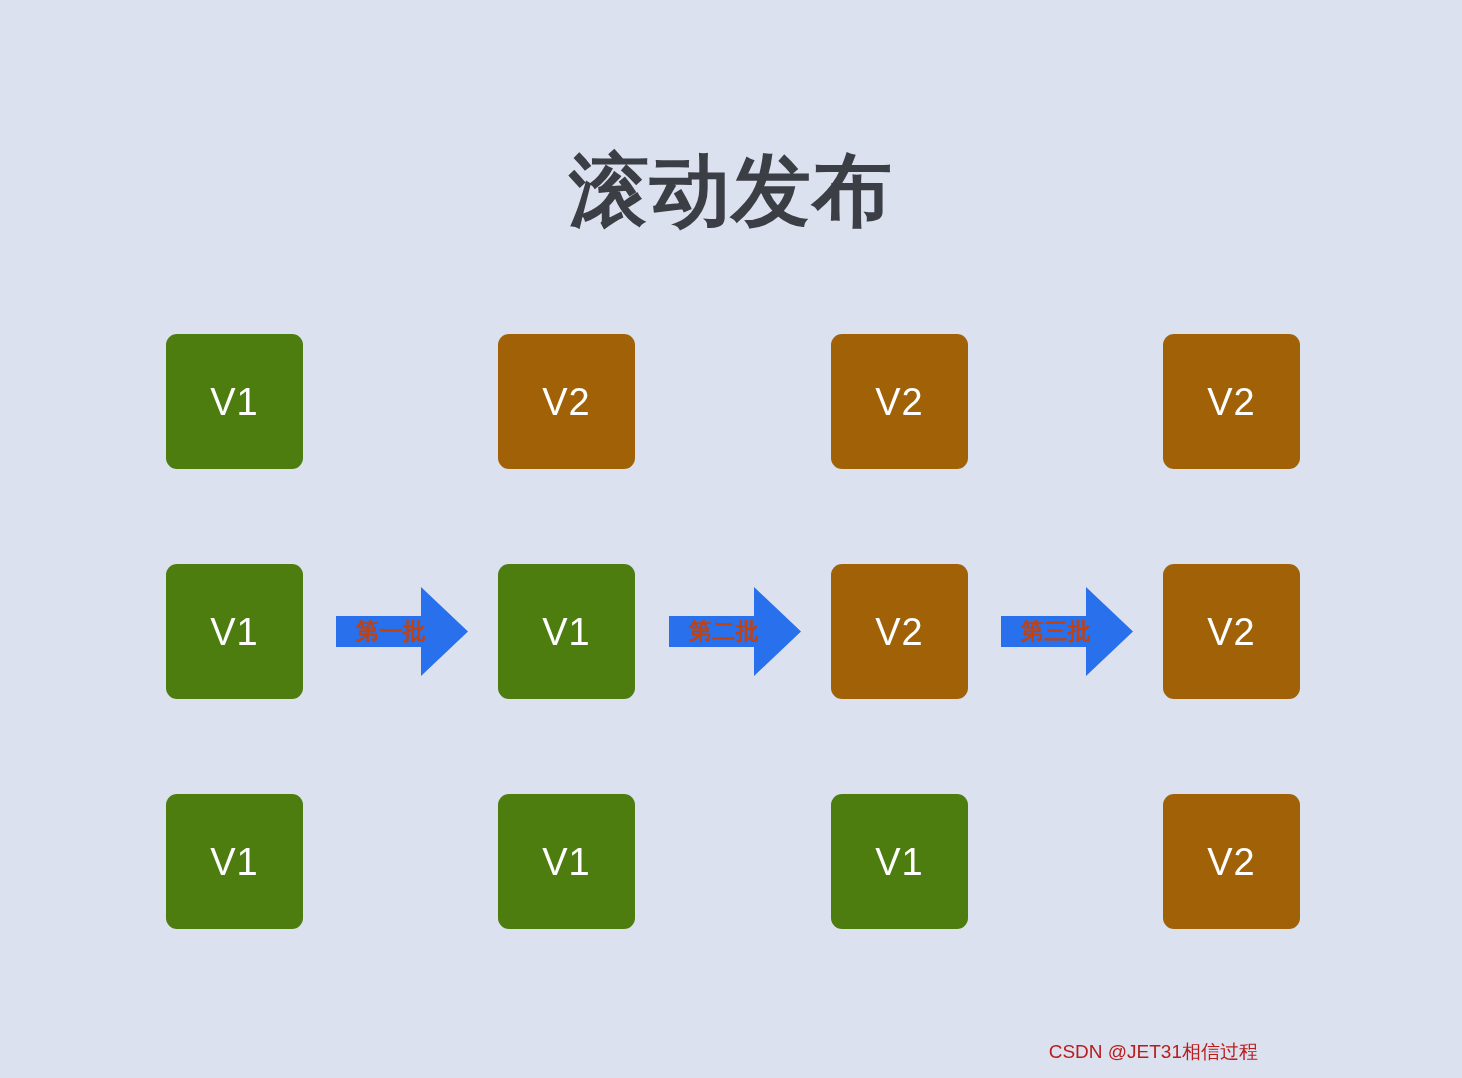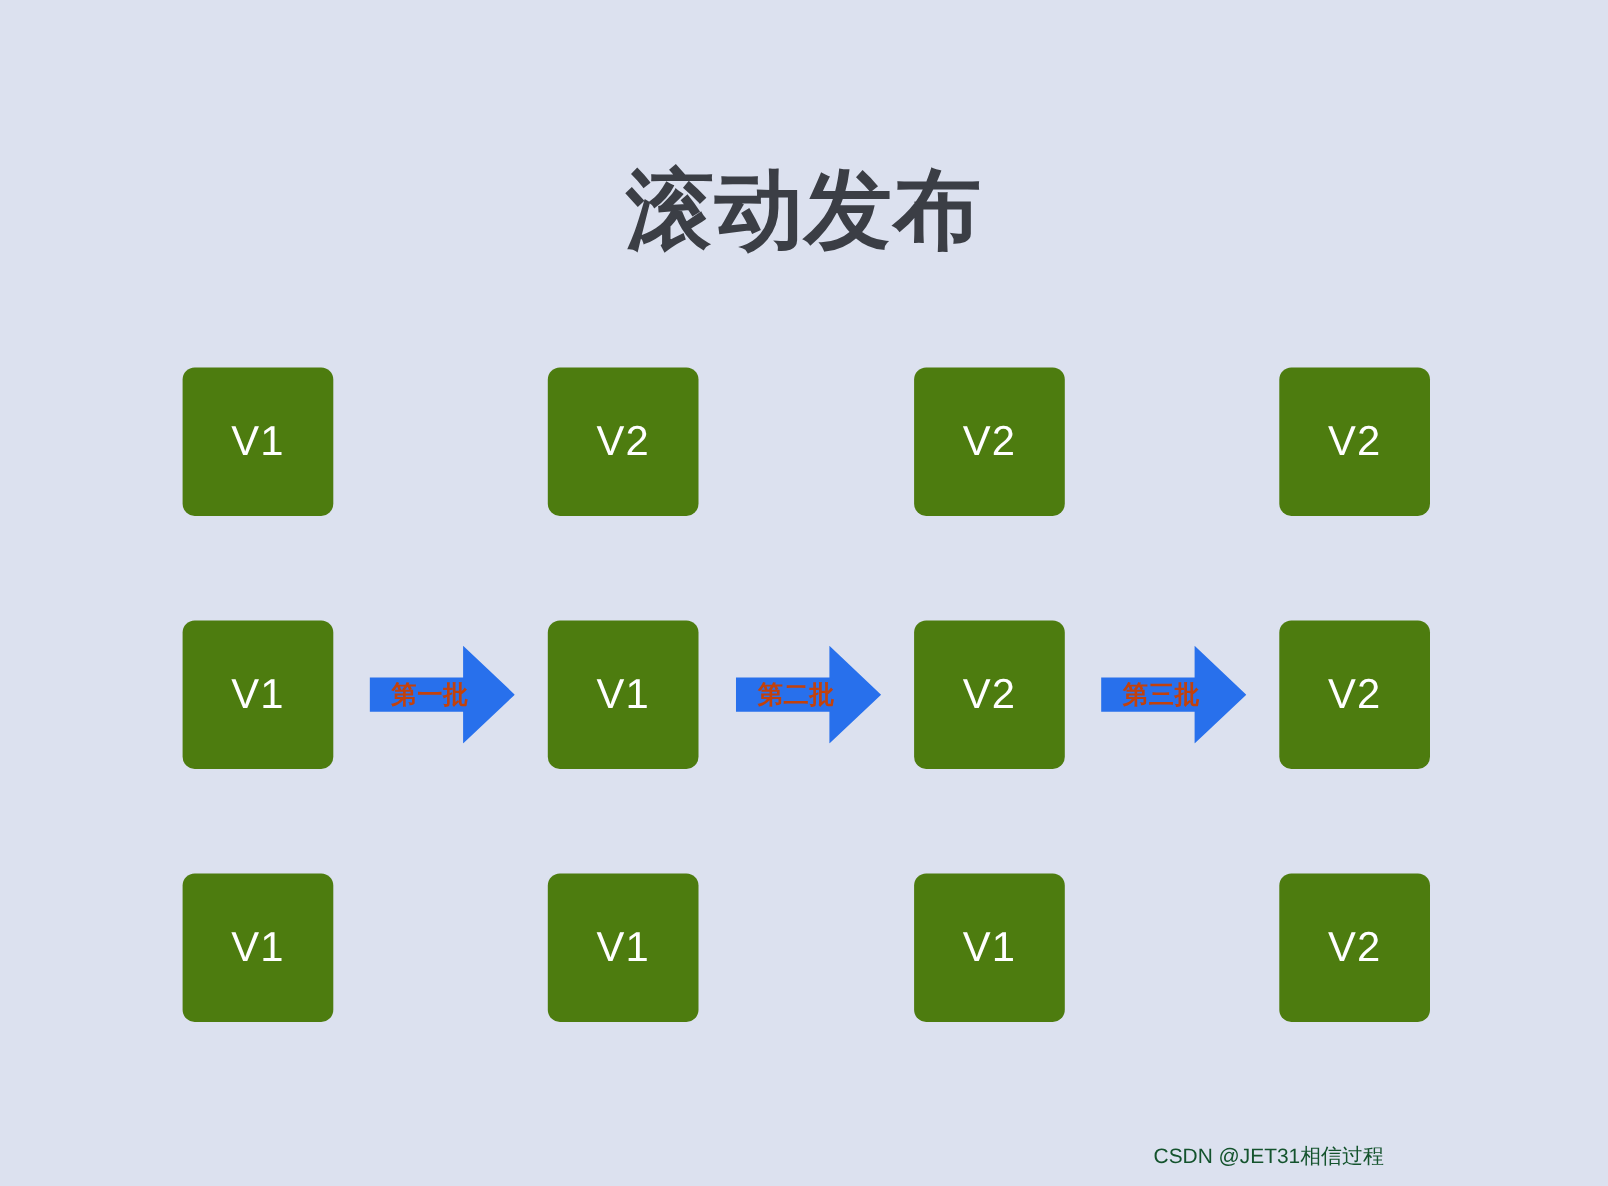--- a/index.html
+++ b/index.html
@@ -51,21 +51,21 @@
   }
   .node .node-label {
     font-size: 38px;
     line-height: 38px;
     font-weight: 400;
     color: #ffffff;
     letter-spacing: 1px;
     font-family: "Liberation Sans", "DejaVu Sans", sans-serif;
   }
   .node.v1 { background: #4d7c0f; }
-  .node.v2 { background: #4d7c0f; }
+  .node.v2 { background: #a16207; }
 
   
   .col1 { left: 166px; }
   .col2 { left: 498px; }
   .col3 { left: 831px; }
   .col4 { left: 1163px; }
   
   .row1 { top: 334px; }
   .row2 { top: 564px; }
   .row3 { top: 794px; }
@@ -107,21 +107,21 @@
   .arrow2 { left: 669px; }
   .arrow3 { left: 1001px; }
 
   
   #watermark {
     position: absolute;
     right: 16px;
     bottom: 14px;
     font-size: 19px;
     line-height: 24px;
-    color: #14532d;
+    color: #b91c1c;
     white-space: nowrap;
     font-family: "Liberation Sans", "DejaVu Sans", sans-serif;
   }
 </style>
 </head>
 <body>
 
 <div id="slide">
 
   <div id="title">滚动发布</div>

